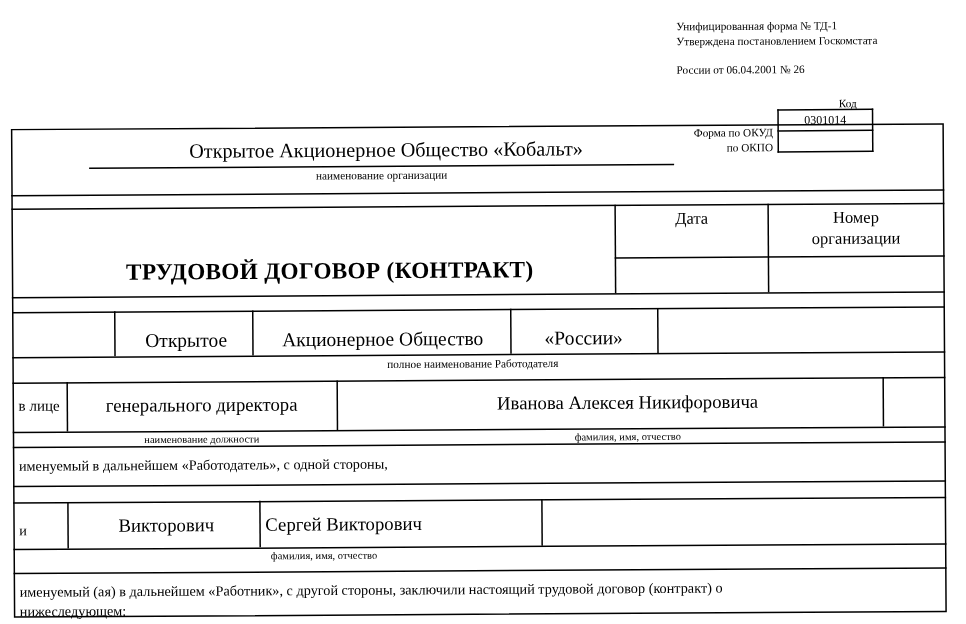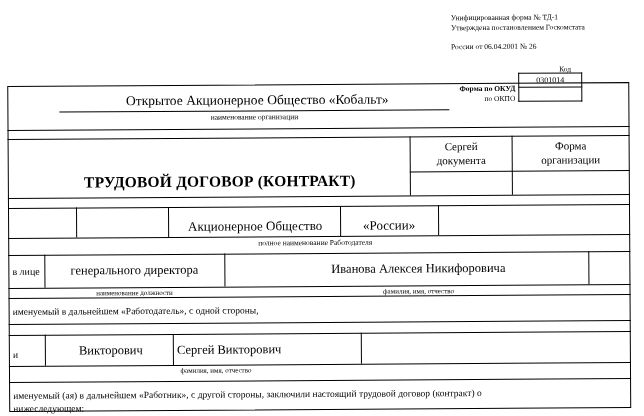--- a/index.html
+++ b/index.html
@@ -68,21 +68,21 @@
     font-size: 8px;
   }
   .okud-labels {
     left: 368px;
     top: 85px;
     width: 148px;
     text-align: right;
     font-size: 7.5px;
     line-height: 10px;
   }
-  .okud-labels .b { font-weight: bold; }
+  .okud-labels .b { font-weight: normal; }
 
   
   .frame {
     left: 8px;
     top: 84px;
     width: 622px;
     height: 326px;
     border: 1px solid #000;
     box-sizing: border-box;
   }
@@ -261,30 +261,30 @@
   <div class="abs org-underline"></div>
   <div class="abs org-caption">наименование организации</div>
 
   <div class="abs doc-title">ТРУДОВОЙ ДОГОВОР (КОНТРАКТ)</div>
 
   <div class="abs vline" style="left:410px; top:137px; height:59px;"></div>
   <div class="abs vline" style="left:512px; top:137px; height:59px;"></div>
   <div class="abs hline" style="left:410px; top:172px; width:220px;"></div>
 
   <div class="abs cell-head" style="left:412px; top:140px; width:99px;">
-    <div>Сергей</div>
-    <div>документа</div>
+    <div>Дата</div>
   </div>
   <div class="abs cell-head" style="left:514px; top:140px; width:114px;">
-    <div>Форма</div>
+    <div>Номер</div>
     <div>организации</div>
   </div>
   <div class="abs cell-head" style="left:412px; top:178px; width:99px;"></div>
   <div class="abs cell-head" style="left:514px; top:178px; width:114px;"></div>
 
+  <div class="abs" style="left:80px; top:218px; width:88px; text-align:center; font-size:13px;">Открытое</div>
   <div class="abs" style="left:172px; top:218px; width:166px; text-align:center; font-size:13px;">Акционерное  Общество</div>
   <div class="abs" style="left:344px; top:218px; width:90px; text-align:center; font-size:13px;">«России»</div>
   <div class="abs vline" style="left:76px; top:206px; height:30px;"></div>
   <div class="abs vline" style="left:168px; top:206px; height:30px;"></div>
   <div class="abs vline" style="left:340px; top:206px; height:30px;"></div>
   <div class="abs vline" style="left:438px; top:206px; height:30px;"></div>
   <div class="abs employer-cap">полное наименование Работодателя</div>
 
   <div class="abs vlice">в лице</div>
   <div class="abs vline" style="left:44px; top:253px; height:33px;"></div>

